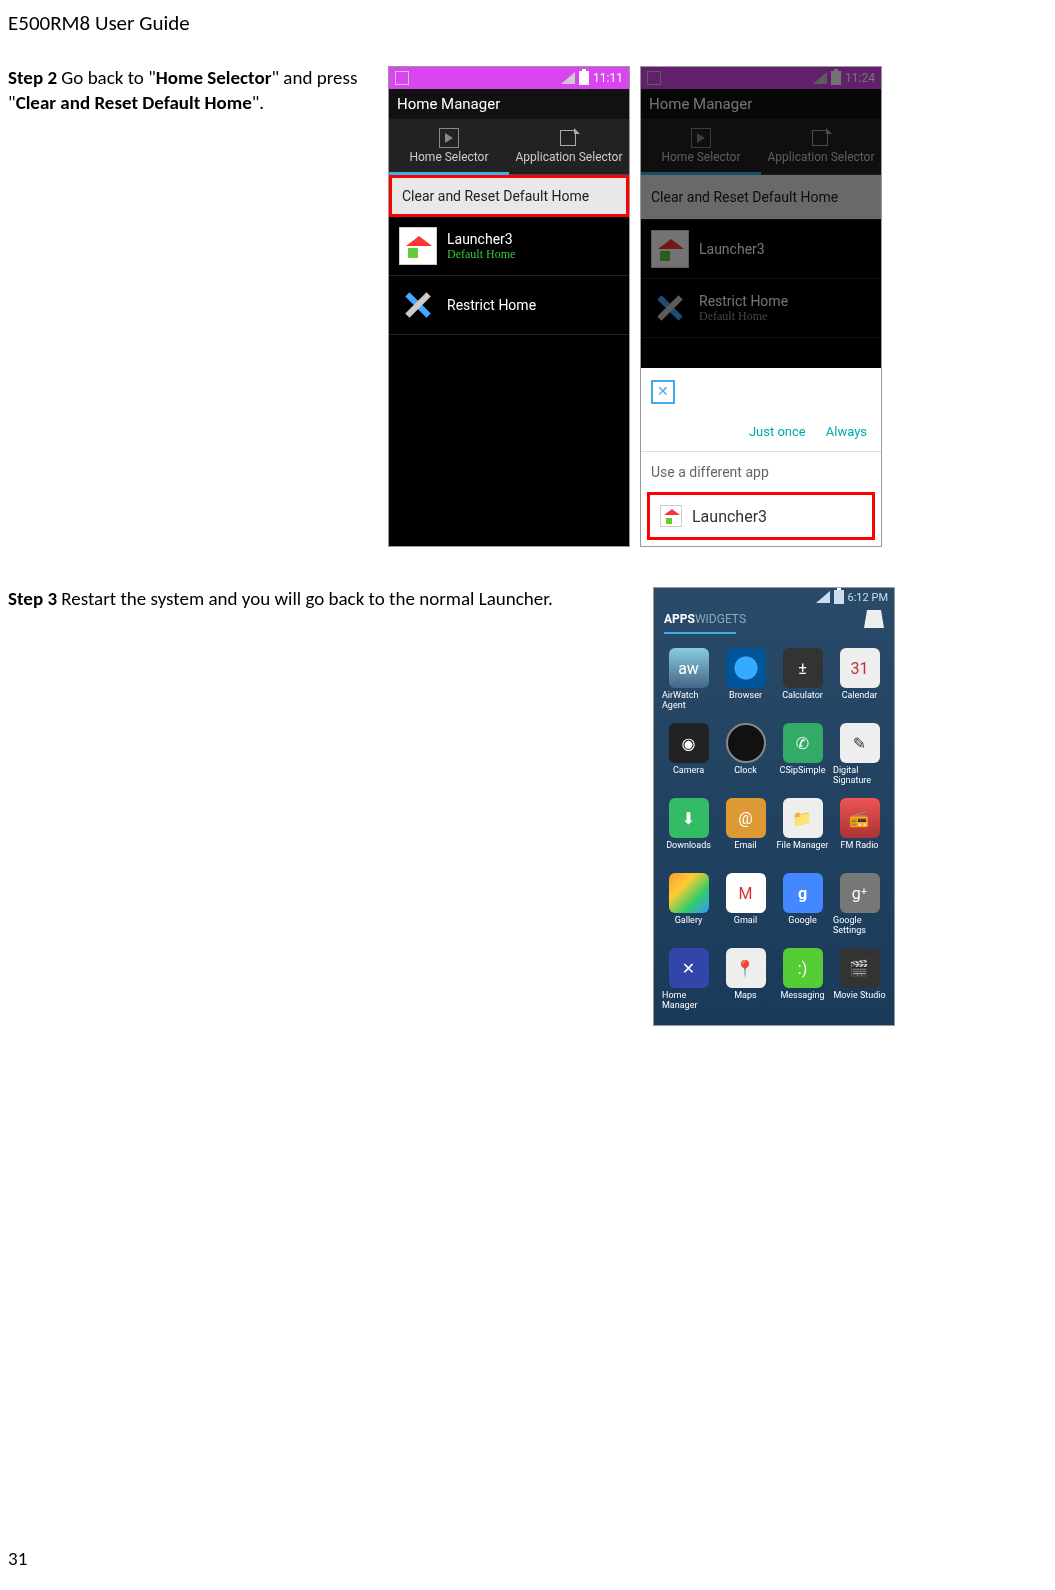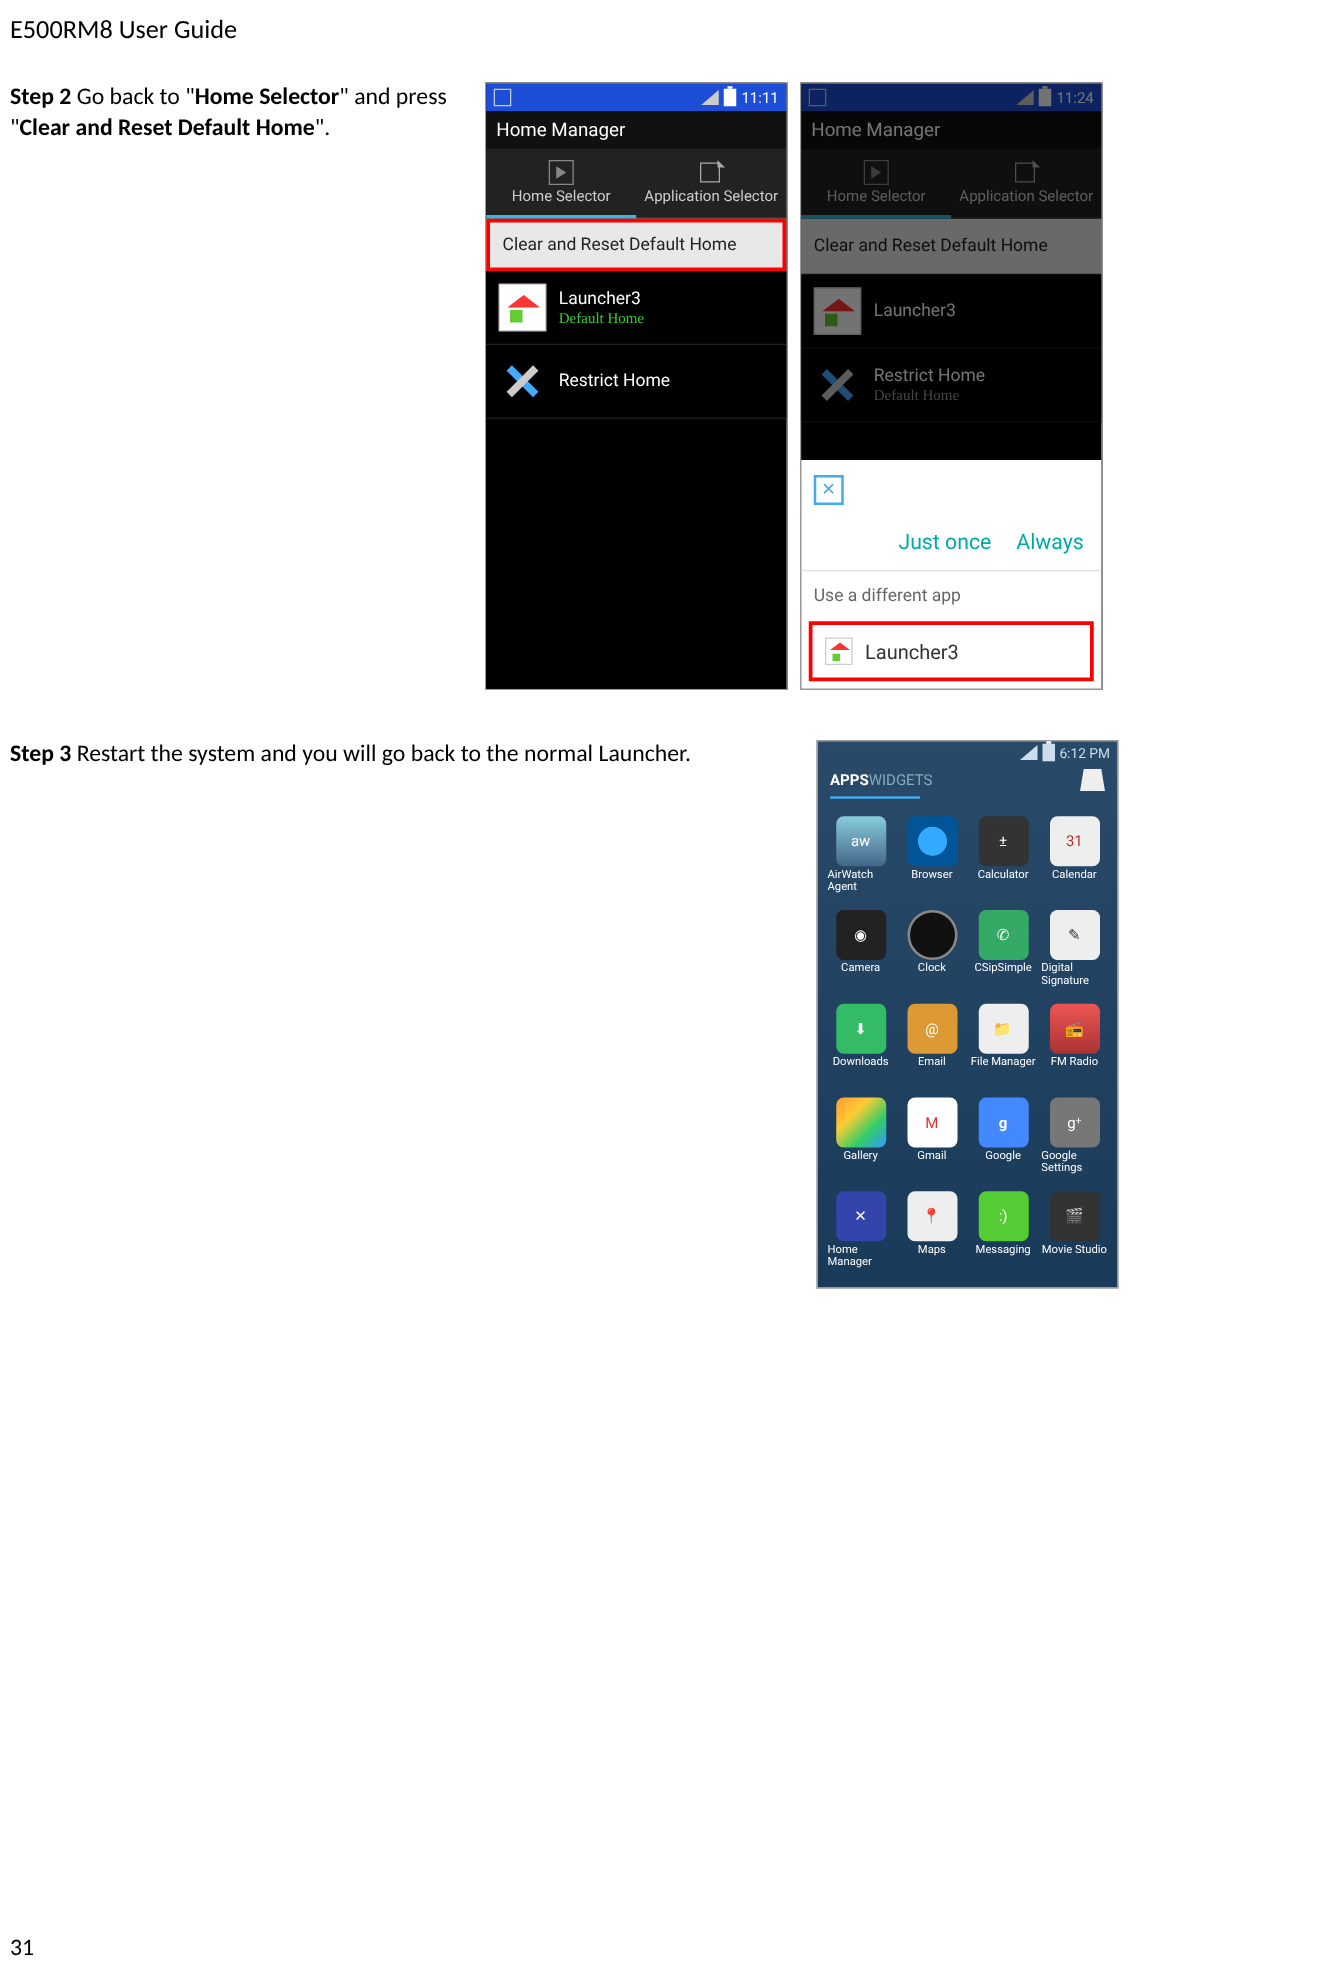--- a/index.html
+++ b/index.html
@@ -37,21 +37,21 @@
       width: 242px;
       background: #000;
       border: 1px solid #999;
       display: flex;
       flex-direction: column;
       font-family: Roboto, Arial, sans-serif;
     }
     .phone.dimmed .phone-body { opacity: 0.45; }
     .status-bar {
       height: 22px;
-      background: #1d4ed8;
+      background: #d946ef;
       display: flex;
       justify-content: flex-end;
       align-items: center;
       gap: 4px;
       padding: 0 6px;
       color: #fff;
       font-size: 12px;
     }
     .status-icon-box {
       width: 14px; height: 14px;
@@ -236,21 +236,21 @@
       position: absolute;
       left: 4px; top: 1px;
       font-size: 14px;
     }
     .dialog-text { font-size: 15px; line-height: 1.3; }
     .dialog-actions {
       display: flex;
       justify-content: flex-end;
       gap: 20px;
       padding: 8px 14px 12px;
-      font-size: 17px;
+      font-size: 13px;
       color: #0aa;
       border-bottom: 1px solid #ddd;
     }
     .dialog-section {
       padding: 12px 10px;
       font-size: 14px;
       color: #666;
     }
     .dialog-option {
       display: flex;
@@ -332,21 +332,21 @@
       flex-direction: column;
       align-items: center;
       gap: 3px;
     }
     .app-cell-icon {
       width: 40px; height: 40px;
       border-radius: 6px;
       display: flex;
       align-items: center;
       justify-content: center;
-      font-size: 12px;
+      font-size: 16px;
       color: #fff;
     }
     .app-cell-label {
       color: #fff;
       font-size: 9px;
       text-align: left;
       line-height: 1.1;
       min-height: 20px;
     }
     .ic-aw { background: linear-gradient(#8cd, #468); }

